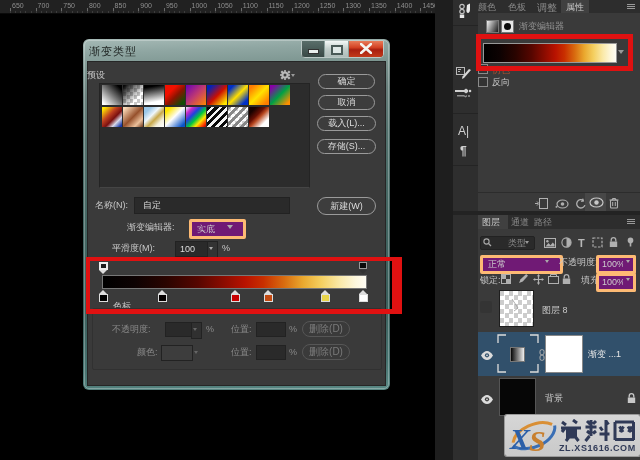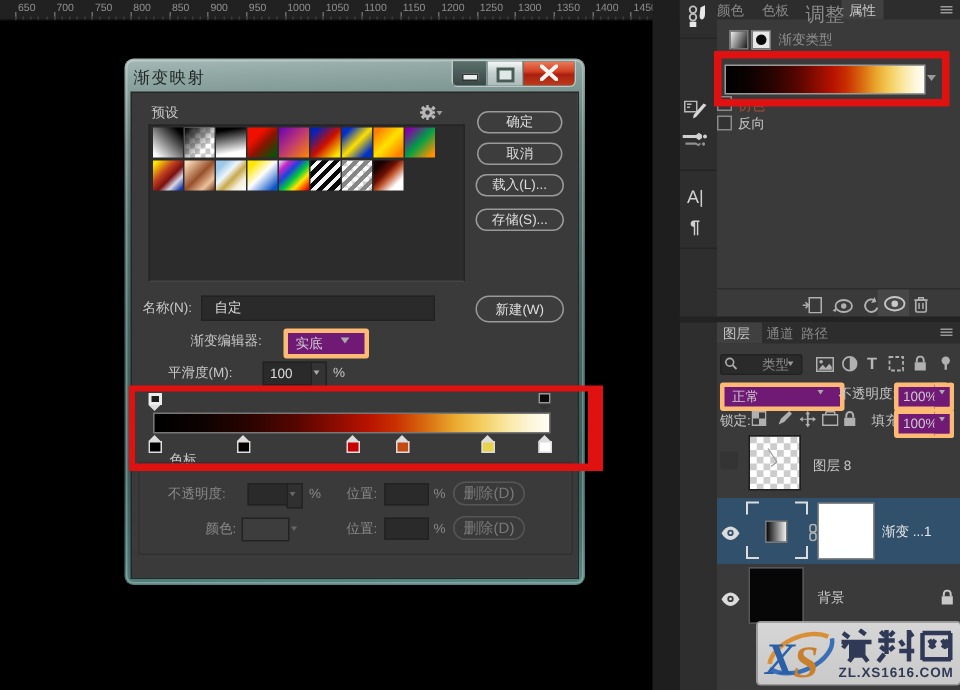--- a/index.html
+++ b/index.html
@@ -192,28 +192,28 @@
  <div class="ab" style="left:460px;top:144px;color:#d0d0d0;font-size:12px;font-weight:bold">¶</div>
  <div class="ab" style="left:453px;top:165px;width:25px;height:1px;background:#242424"></div>
 </div>
 <div id="panel" class="ab"></div>
 <div id="props">
 
  <div class="ab tabbar" style="left:478px;top:0;width:162px;height:13px"></div>
  <div class="ab tabactive" style="left:561px;top:0;width:28px;height:13px"></div>
  <div class="ab t dim" style="left:478px;top:3px;font-size:9px">颜色</div>
  <div class="ab t dim" style="left:508px;top:3px;font-size:9px">色板</div>
- <div class="ab t dim" style="left:537px;top:3px;font-size:13px">调整</div>
+ <div class="ab t dim" style="left:537px;top:3px;font-size:10px">调整</div>
  <div class="ab t" style="left:566px;top:3px;font-size:9px">属性</div>
  <div class="ab" style="left:627px;top:4px;width:8px;height:1px;background:#999;box-shadow:0 2px 0 #999,0 4px 0 #999"></div>
 
  <div class="ab" style="left:486px;top:20px;width:11px;height:11px;border:1px solid #777;background:linear-gradient(115deg,#f2f2f2,#1a1a1a)"></div>
  <div class="ab" style="left:501px;top:20px;width:11px;height:11px;border:1px solid #777;background:#e8e8e8"></div>
  <div class="ab" style="left:504px;top:23px;width:7px;height:7px;border-radius:50%;background:#0a0a0a"></div>
- <div class="ab t" style="left:519px;top:22px;color:#909090">渐变类型</div>
+ <div class="ab t" style="left:519px;top:22px;color:#909090">渐变编辑器</div>
 
  <div class="ab" style="left:483px;top:43px;width:132px;height:18px;border:1px solid #999;background:linear-gradient(to right,#000 0%,#0d0202 12%,#2a0400 24%,#560600 36%,#8c0c00 46%,#b81200 54%,#c92f00 61%,#d96d10 69%,#eaa82e 76%,#f4cf60 83%,#fae9a8 90%,#fdf7dd 96%,#fffdf4 100%)"></div>
  <div class="ab" style="left:618px;top:50px;width:0;height:0;border-left:3px solid transparent;border-right:3px solid transparent;border-top:4px solid #999"></div>
 
  <div class="ab chk" style="left:478px;top:64px"></div>
  <div class="ab t" style="left:492px;top:66px;color:#b05030">仿色</div>
  <div class="ab chk" style="left:478px;top:77px"></div>
  <div class="ab t" style="left:492px;top:78px">反向</div>
 
  <div class="ab" style="left:478px;top:192px;width:162px;height:1px;background:#2c2c2c"></div>
@@ -342,38 +342,38 @@
  <div class="ab" style="left:500px;top:379px;width:35px;height:36px;background:#060606;outline:1px solid #555"></div>
  <div class="ab t" style="left:545px;top:394px">背景</div>
  <svg class="ab" width="9" height="11" viewBox="0 0 9 11" style="left:627px;top:393px">
       <rect x="0.8" y="4.5" width="7.4" height="5.5" fill="#c8c8c8"></rect>
       <path d="M2.2 4.5V3a2.3 2.3 0 0 1 4.6 0v1.5" fill="none" stroke="#c8c8c8" stroke-width="1.3"></path>
     </svg>
 </div>
 
 <div id="dlgframe" class="ab"></div>
 <div id="dlgclient" class="ab"></div>
-<div id="dlgtitle" class="ab">渐变映射</div>
+<div id="dlgtitle" class="ab">渐变类型</div>
 <div id="dlgcontent">
 
  <div class="ab" style="left:301px;top:40px;width:81px;height:16px;border:1px solid #bcc9c6;border-radius:0 0 4px 4px;background:#3a4a47;display:flex">
   <div style="width:22px;background:linear-gradient(#5a6e6a,#37474486);position:relative">
         <div style="position:absolute;left:6px;bottom:3px;width:9px;height:3px;background:#e8eeec;border:1px solid #333"></div>
       </div>
   <div style="width:23px;background:linear-gradient(#f4f8f7,#c2cecb 50%,#aebcb9);position:relative;border-left:1px solid #8aa09c">
         <div style="position:absolute;left:6px;top:4px;width:8px;height:6px;border:2px solid #4a5a57;background:#dfe8e6"></div>
       </div>
   <div style="flex:1;background:linear-gradient(#e87c5a,#d44325 40%,#a81f0f 55%,#c23a1a);border-left:1px solid #8aa09c;border-radius:0 0 3px 0;position:relative">
    <svg width="12" height="11" viewBox="0 0 12 11" style="position:absolute;left:11px;top:2px">
           <path d="M1 1l10 9M11 1L1 10" stroke="#f4f4f0" stroke-width="2.6" stroke-linecap="round"></path>
         </svg>
   </div>
  </div>
 
- <div class="ab t" style="left:101px;top:71px">预设</div>
+ <div class="ab t" style="left:87px;top:71px">预设</div>
  <svg class="ab" width="12" height="10" viewBox="0 0 12 10" style="left:280px;top:70px">
       <circle cx="5" cy="5" r="3.6" fill="#b8b8b8"></circle>
       <circle cx="5" cy="5" r="1.5" fill="#3a3a3a"></circle>
       <rect x="4.2" y="0" width="1.6" height="2" fill="#b8b8b8"></rect>
       <rect x="4.2" y="8" width="1.6" height="2" fill="#b8b8b8"></rect>
       <rect x="0" y="4.2" width="2" height="1.6" fill="#b8b8b8"></rect>
       <rect x="8" y="4.2" width="2" height="1.6" fill="#b8b8b8"></rect>
       <rect x="1" y="1" width="2.2" height="2.2" fill="#b8b8b8" transform="rotate(45 2.1 2.1)"></rect>
       <rect x="7.8" y="1" width="2.2" height="2.2" fill="#b8b8b8" transform="rotate(45 8.9 2.1)"></rect>
       <rect x="1" y="6.8" width="2.2" height="2.2" fill="#b8b8b8" transform="rotate(45 2.1 7.9)"></rect>

